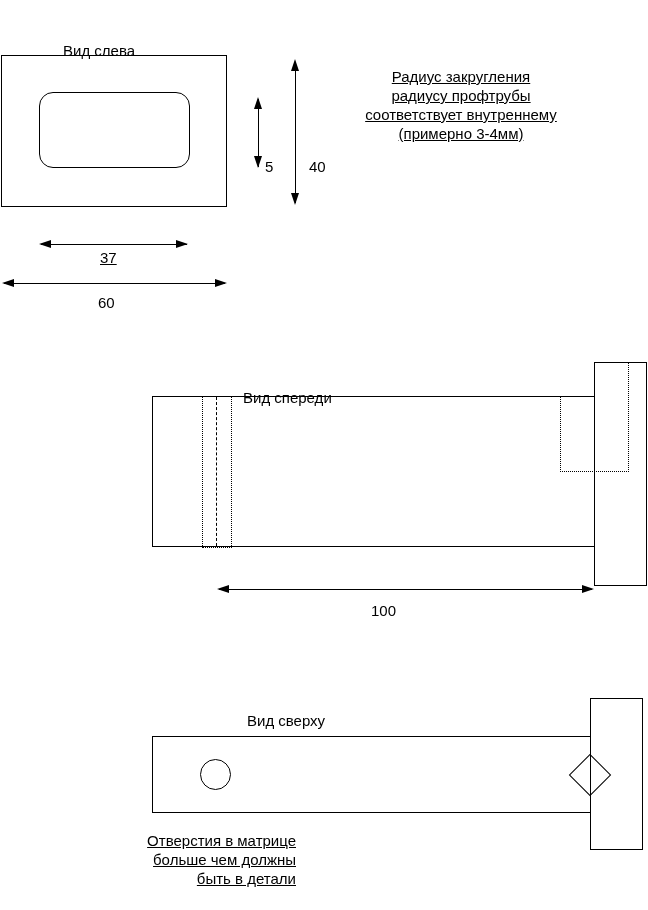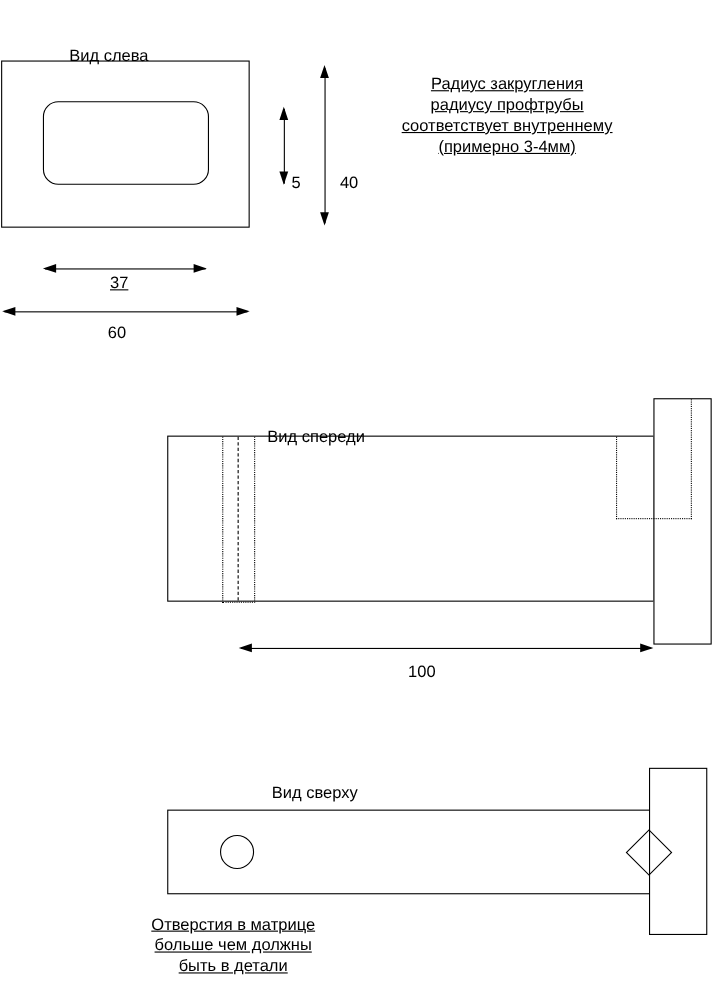--- a/index.html
+++ b/index.html
@@ -84,19 +84,19 @@
   <div class="lbl" style="left:247px;top:675px;">Вид сверху</div>
 
   <div class="rect" style="left:152px;top:736px;width:439px;height:77px;"></div>
 
   <div class="rect" style="left:590px;top:698px;width:53px;height:152px;background:#fff;"></div>
 
   <div class="circle" style="left:200px;top:759px;width:31px;height:31px;"></div>
 
   <div class="diamond" style="left:575px;top:760px;width:30px;height:30px;"></div>
 
-  <div class="note" style="left:108px;top:831px;width:208px;">
+  <div class="note" style="left:88px;top:831px;width:208px;text-align:right;">
     <div>Отверстия в матрице</div>
     <div>больше чем должны</div>
     <div>быть в детали</div>
   </div>
 
 </div>
 
 </body></html>

